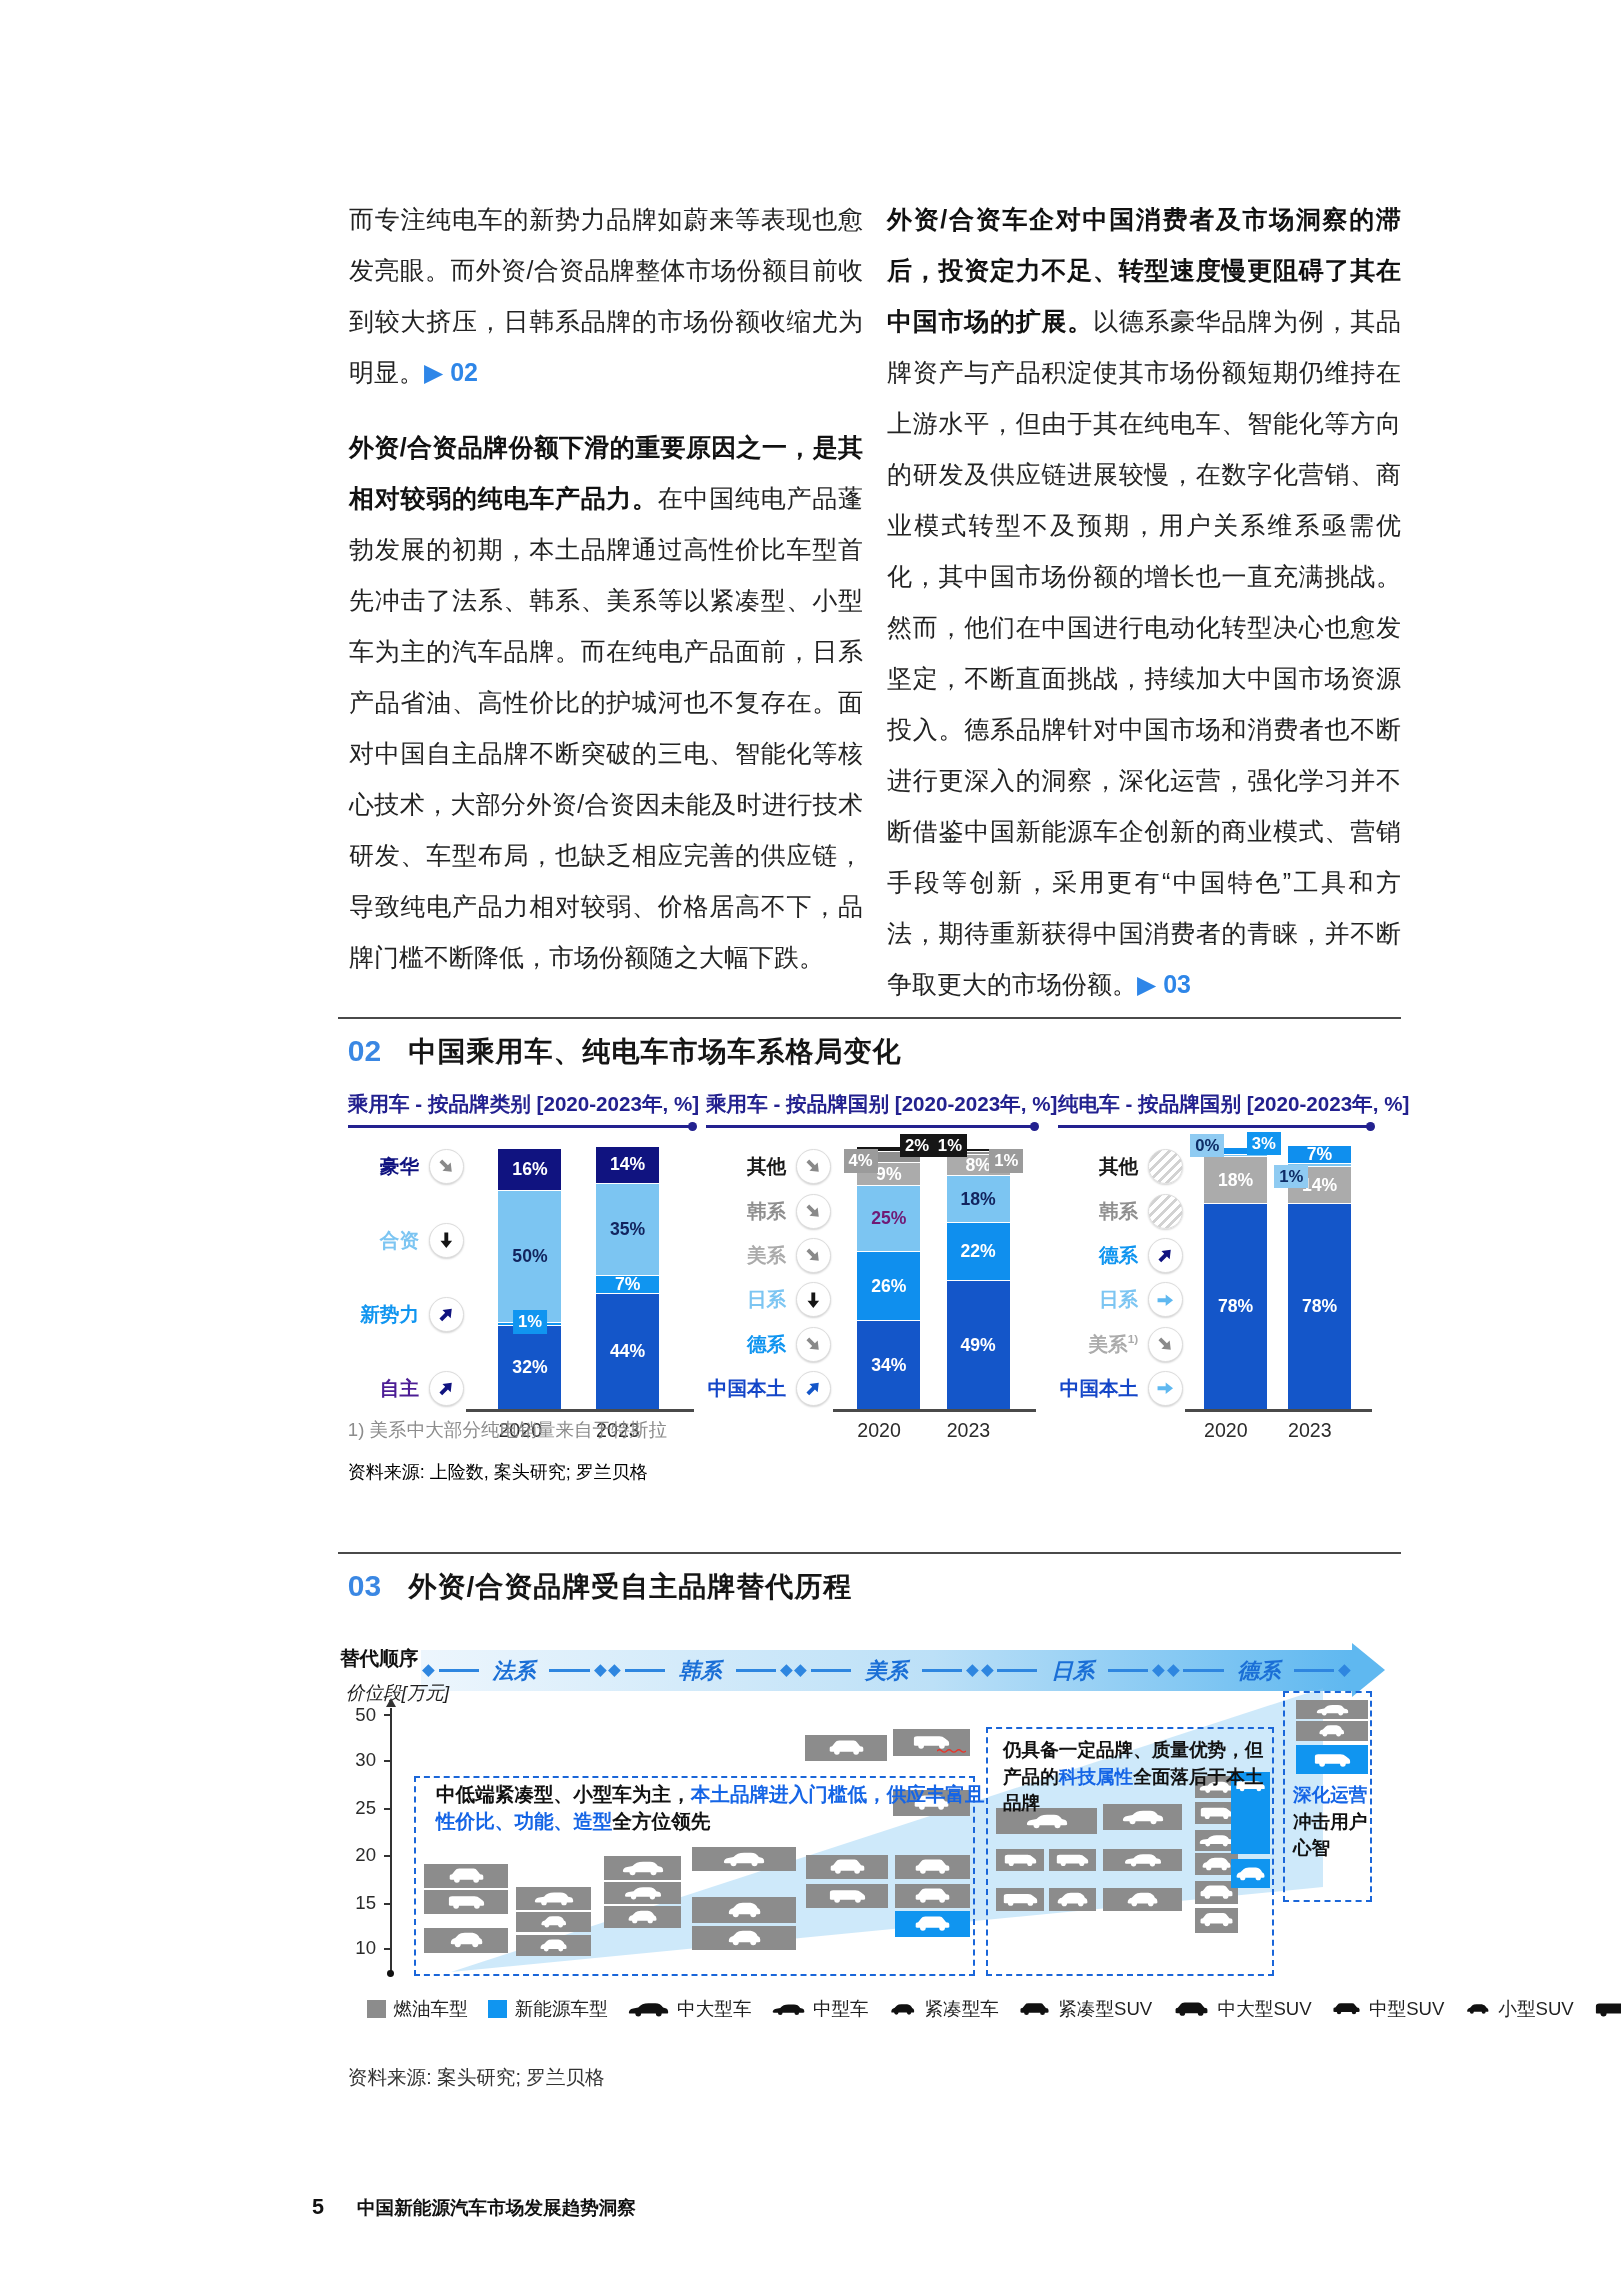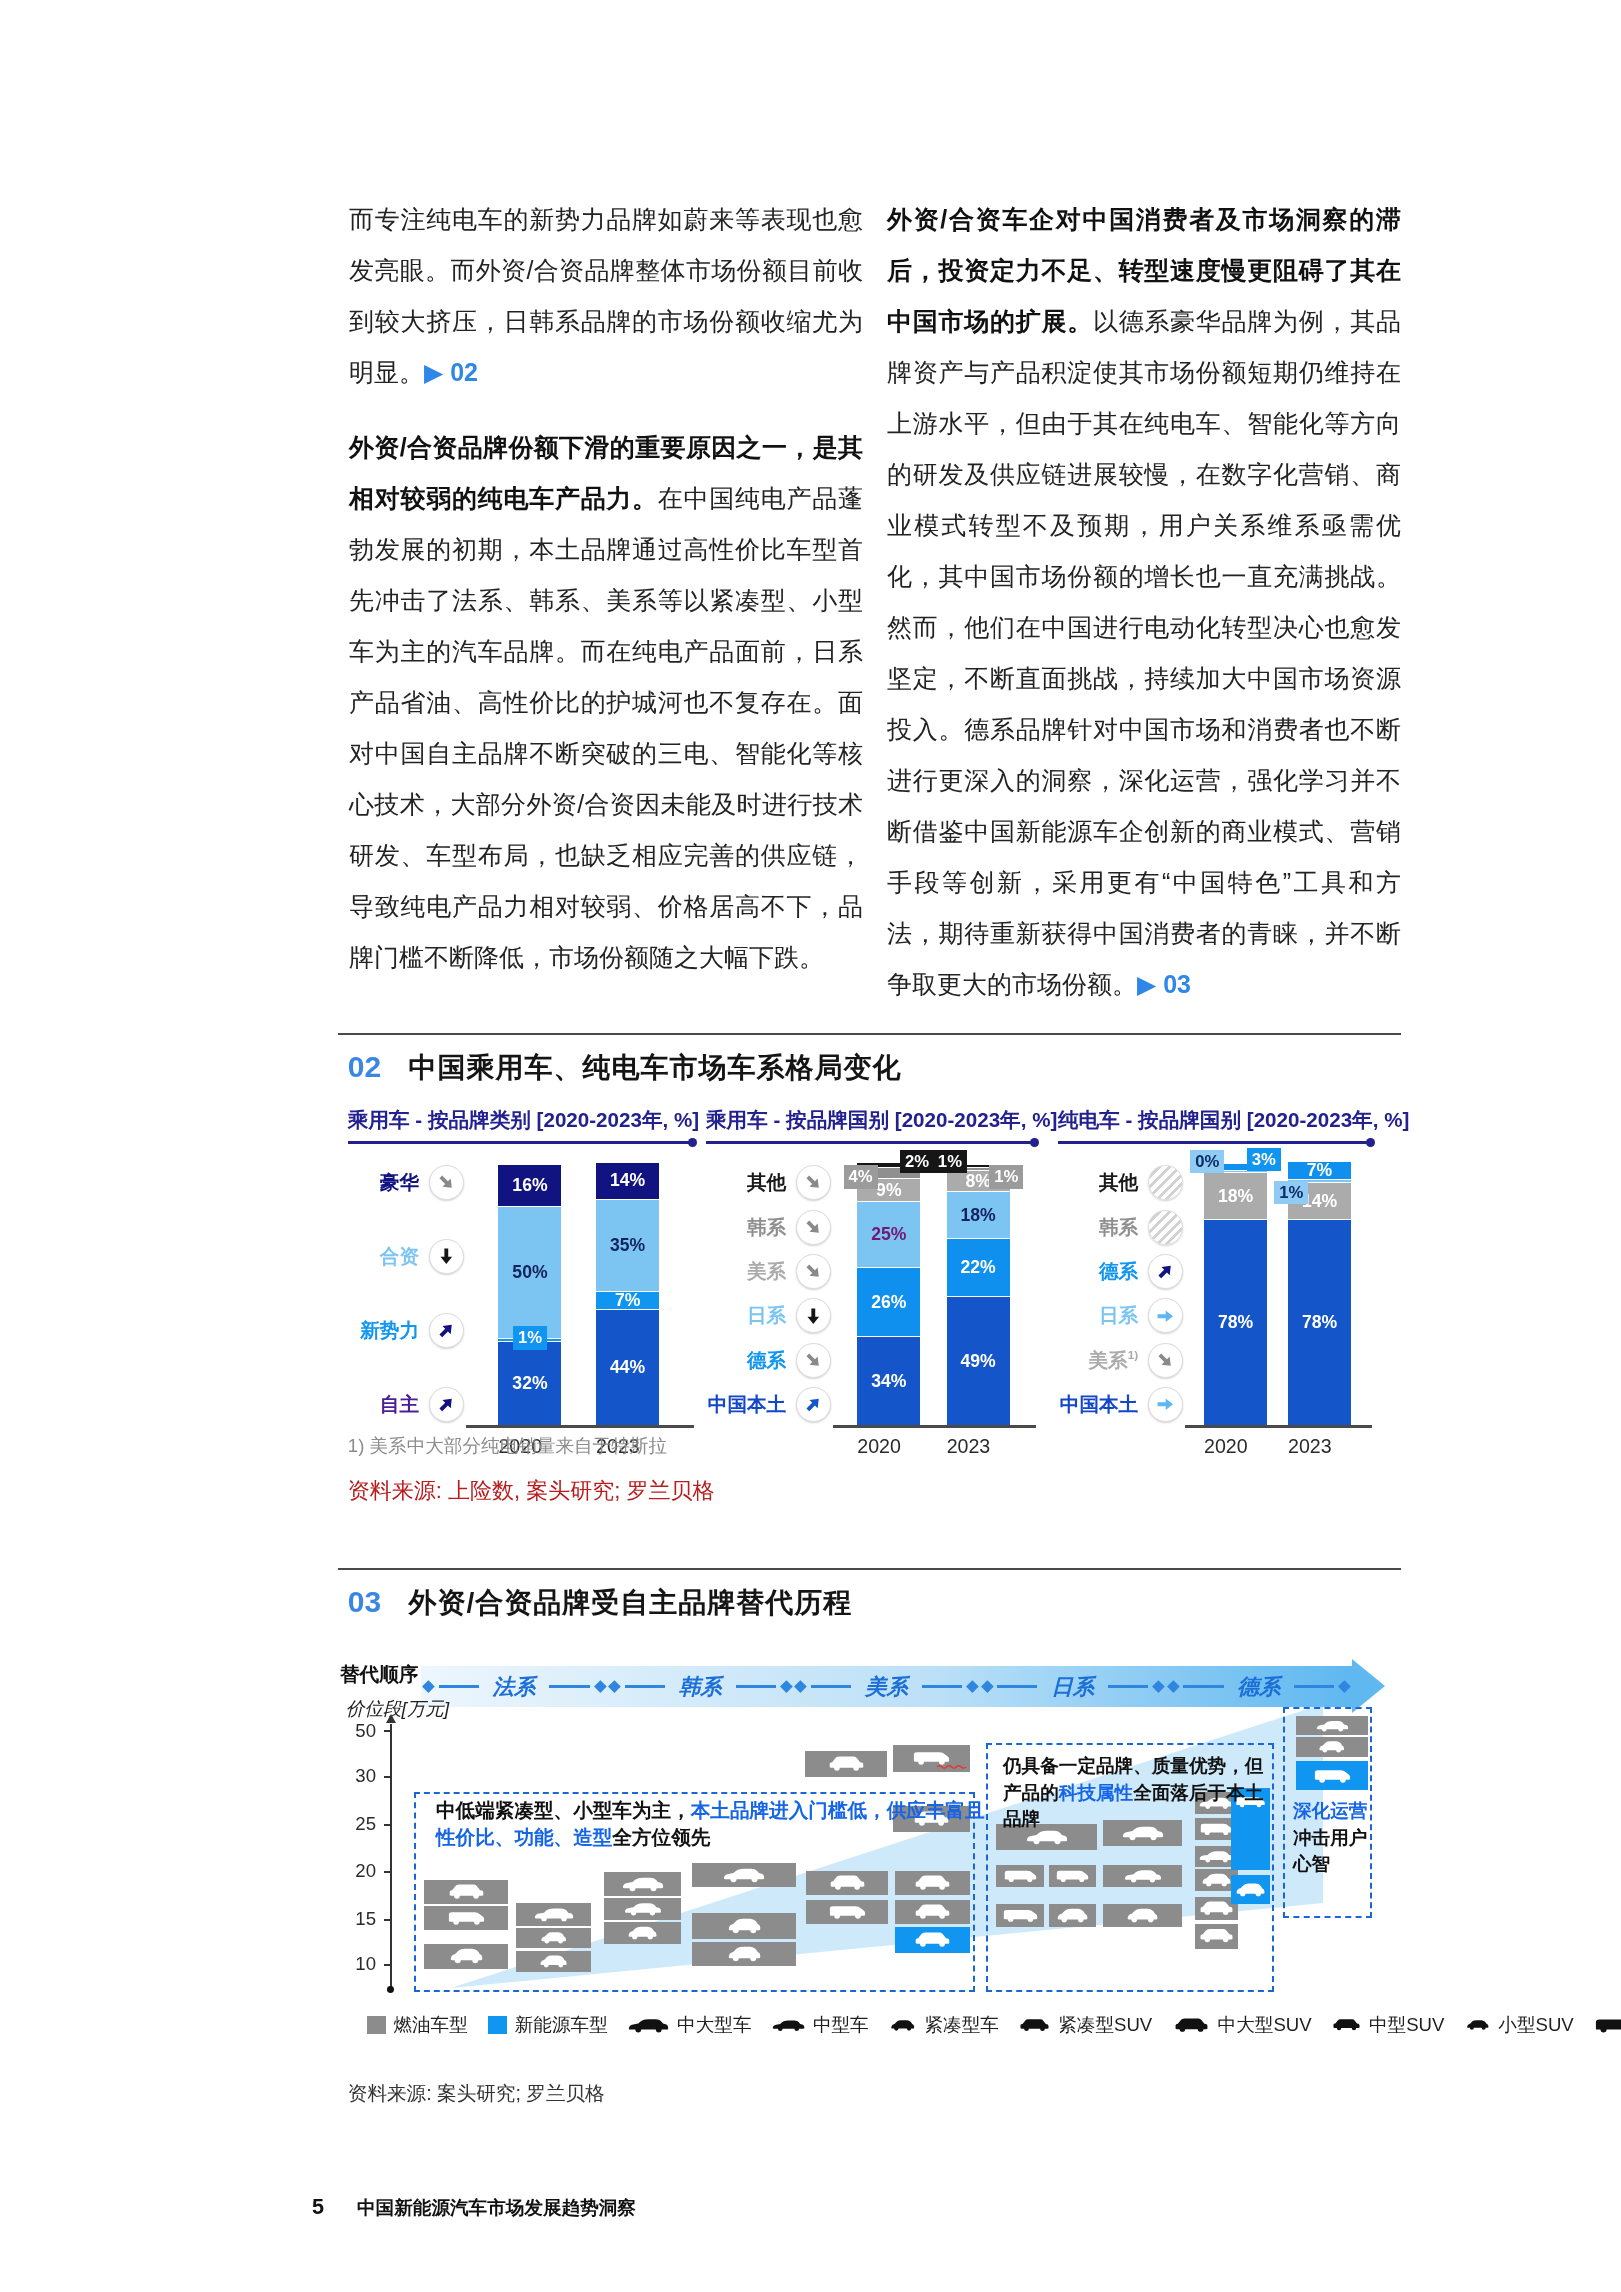--- a/index.html
+++ b/index.html
@@ -6,21 +6,21 @@
   .page{position:relative;width:1621px;height:2293px;background:#ffffff;overflow:hidden;
         font-family:"Liberation Sans","DejaVu Sans",sans-serif;color:#222;}
   
   .col{position:absolute;top:194px;width:514px;font-size:25px;line-height:51px;
        text-align:justify;color:#232323;}
   .col1{left:349px;} .col2{left:887px;}
   .col p{margin:0 0 23.5px 0;}
   .lead{font-weight:bold;color:#111;}
   .ref{color:#2E86E8;font-weight:bold;white-space:nowrap;}
   
-  .figblock{position:absolute;left:338px;width:1063px;margin-top:16px;}
+  .figblock{position:absolute;left:338px;width:1063px;}
   .fig02{top:1017px;height:510px;}
   .fig03{top:1552px;height:686px;}
   .toprule{position:absolute;left:0;top:0;width:100%;height:2px;background:#4a4a4a;}
   .fighead{position:absolute;left:9.8px;top:15.7px;display:flex;gap:27.4px;align-items:baseline;}
   .fignum{font-size:30px;font-weight:bold;color:#3A87E3;}
   .figtitle{font-size:28px;font-weight:bold;color:#151515;letter-spacing:1px;}
   
   .panels{position:absolute;top:73px;left:0;width:100%;height:392px;}
   .f2-panel{position:absolute;top:0;}
   .f2-subtitle{font-size:20.6px;font-weight:bold;color:#23218F;white-space:nowrap;}
@@ -36,21 +36,21 @@
   .leg-circle.hatch{background:repeating-linear-gradient(135deg,#d2d2d2 0 2.9px,#ffffff 2.9px 6.9px);}
   .f2-bars{flex:1;position:relative;height:264px;display:flex;justify-content:space-evenly;align-items:flex-end;}
   .baseline{position:absolute;left:2px;right:0;top:264px;height:2.9px;background:#4a4a4a;}
   .barwrap{position:relative;width:63px;height:264px;}
   .bar{position:absolute;left:0;bottom:0;width:63px;display:flex;flex-direction:column;justify-content:flex-end;}
   .seg{width:100%;display:flex;align-items:center;justify-content:center;box-sizing:border-box;}
   .seg span{font-size:17.6px;font-weight:bold;}
   .chip{position:absolute;height:23.5px;line-height:23.5px;padding:0 4.9px;font-size:16.7px;font-weight:bold;z-index:4;}
   .yearlab{position:absolute;top:274px;width:100%;text-align:left;font-size:19.6px;color:#2b2b2b;}
   .f2-note{position:absolute;left:9.8px;top:400px;font-size:18.6px;color:#8C8C8C;}
-  .f2-src{position:absolute;left:9.8px;top:443px;font-size:22px;color:#b91c1c;text-align:center;}
+  .f2-src{position:absolute;left:9.8px;top:443px;font-size:18px;color:#000000;text-align:center;}
   
   .tl-row{position:absolute;left:0;top:90px;width:100%;height:63px;}
   .tl-label{position:absolute;left:2px;top:3.9px;font-size:19.6px;font-weight:bold;color:#111;line-height:25.5px;}
   .tl-band{position:absolute;left:83px;top:7.8px;width:931px;height:41px;
            background:linear-gradient(90deg,#EDF6FD 0%,#BCE0F7 55%,#5FB8F0 100%);display:flex;}
   .tl-arrowhead{position:absolute;left:1014px;top:1px;width:0;height:0;
                 border-left:33px solid #5FB8F0;border-top:27.4px solid transparent;border-bottom:27.4px solid transparent;}
   .tl-seg{flex:1;display:flex;align-items:center;gap:5.9px;padding:0 2.9px;}
   .tl-line{flex:1;height:2.5px;background:#2E86E0;}
   .tl-dia{width:8.8px;height:8.8px;background:#2E86E0;transform:rotate(45deg);flex:0 0 auto;}

